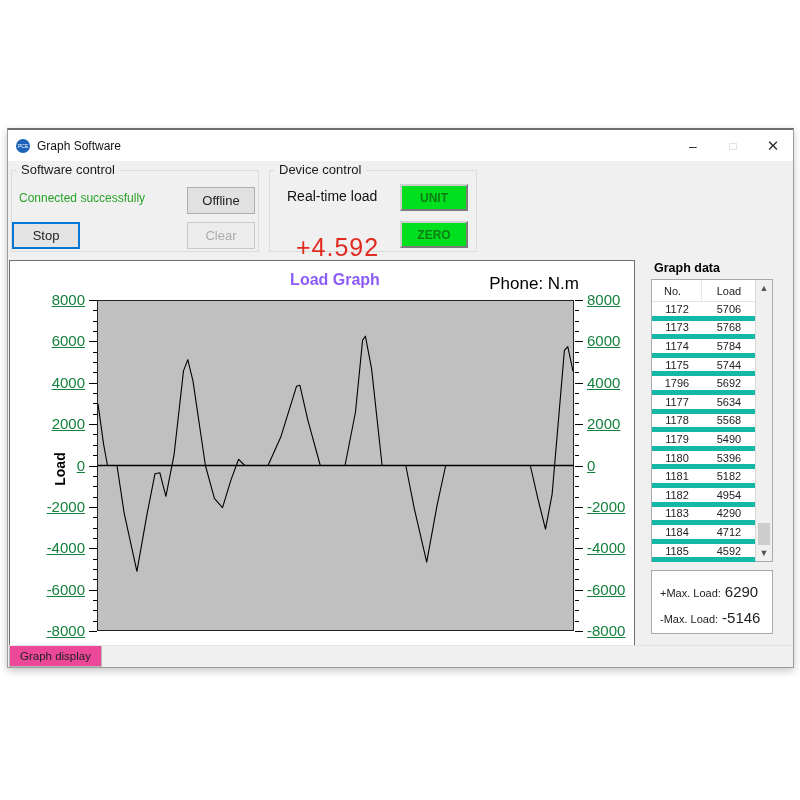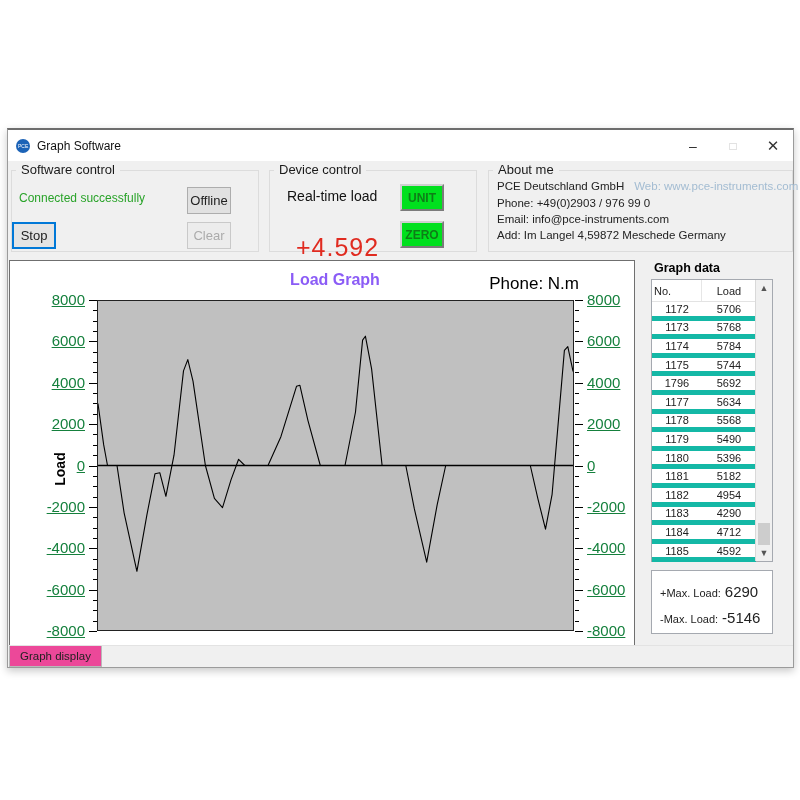--- a/index.html
+++ b/index.html
@@ -24,21 +24,21 @@
   .tb-btn.max { color:#c9c9c9; font-size:12px; }
   .tb-btn.close { font-size:15px; }
 
   
   .groupbox { position:absolute; border:1px solid #dcdcdc; }
   .grouptitle { position:absolute; top:-9px; left:4px; background:#f0f0f0; padding:0 5px;
     font-size:13px; color:#1a1a1a; }
 
   .status-text { position:absolute; left:7px; top:20px; font-size:12px; color:#29a329; }
 
-  .btn { position:absolute; width:44px; height:27px; background:#e1e1e1; border:1px solid #adadad;
+  .btn { position:absolute; width:68px; height:27px; background:#e1e1e1; border:1px solid #adadad;
     font-size:13px; color:#222; display:flex; align-items:center; justify-content:center; }
   .btn.focus { border:2px solid #0078d7; background:#e4e4e4; }
   .btn.disabled { background:#ececec; border-color:#c9c9c9; color:#ababab; }
   .btn.green { background:#00e01e; border:2px outset #cfcfcf; color:#0e7d17;
     font-size:12px; font-weight:bold; }
 
   .realtime-label { position:absolute; left:17px; top:17px; font-size:14px; color:#111; }
   .load-value { position:absolute; left:26px; top:62px; font-size:25px; color:#e02b20; letter-spacing:1px; }
 
   .about-line { position:absolute; left:8px; font-size:11.5px; color:#222; white-space:nowrap; }
@@ -59,21 +59,21 @@
   .tick-label { position:absolute; font-size:15px; color:#15803d; line-height:15px;text-decoration:underline; }
   .tick-label.left { text-align:right; width:46px; }
   .tick-label.right { text-align:left; width:50px; }
 
   
   .graphdata-title { position:absolute; left:646px; top:131px; font-size:12.5px; font-weight:bold; color:#000; }
   .data-table { position:absolute; left:643px; top:149px; width:122px; height:283px;
     background:#fff; border:1px solid #a5a9b0; }
   .thead { position:absolute; left:0; top:0; width:104px; height:22px; border-bottom:1px solid #e3e3e3;
     font-size:11px; color:#222; display:flex; align-items:center; }
-  .thead .c1 { width:50px; padding-left:2px; border-right:1px solid #e6e6e6; height:100%; display:flex; align-items:center; }
+  .thead .c1 { width:50px; padding-left:12px; border-right:1px solid #e6e6e6; height:100%; display:flex; align-items:center; }
   .thead .c2 { flex:1; text-align:center; }
   .tbody { position:absolute; left:0; top:22px; width:104px; height:261px; overflow:hidden; }
   .trow { height:18.6px; display:flex; font-size:11px; color:#222; border-bottom:5px solid #14b8a6; }
   .trow span { display:flex; align-items:center; justify-content:center; }
   .trow .c1 { width:50px; }
   .trow .c2 { flex:1; }
   .vscroll { position:absolute; right:0; top:0; width:17px; height:100%; background:#f0f0f0;
     border-left:1px solid #d9d9d9; }
   .vs-arrow { position:absolute; left:0; width:16px; height:16px; font-size:9px; color:#555;
     display:flex; align-items:center; justify-content:center; }
@@ -118,29 +118,20 @@
     </div>
 
     <div class="groupbox" style="left:261px; top:40px; width:208px; height:82px;">
       <span class="grouptitle">Device control</span>
       <div class="realtime-label">Real-time load</div>
       <div class="load-value">+4.592</div>
       <div class="btn green" style="left:130px; top:13px;">UNIT</div>
       <div class="btn green" style="left:130px; top:50px;">ZERO</div>
     </div>
 
-    <div class="groupbox" style="left:480px; top:40px; width:305px; height:82px;">
-      <span class="grouptitle">About me</span>
-      <div class="about-line" style="top:9px;">
-        <span>PCE Deutschland GmbH</span><span class="web-link">Web:  www.pce-instruments.com</span>
-      </div>
-      <div class="about-line" style="top:26px;">Phone: +49(0)2903 / 976 99 0</div>
-      <div class="about-line" style="top:42px;">Email: info@pce-instruments.com</div>
-      <div class="about-line" style="top:58px;">Add: Im Langel 4,59872 Meschede Germany</div>
-    </div>
 
     <div class="chart-panel">
       <div class="chart-title">Load Graph</div>
       <div class="unit-label">Phone:  N.m</div>
       <div class="plot" id="plot" style="background: rgb(192, 192, 192);">
         <div class="ylabel">Load</div>
         <svg id="plot-svg" width="475" height="329" viewBox="0 0 475 329">
           <line id="zero-line" x1="0" x2="475" stroke="#000" stroke-width="1.4" y1="164.5" y2="164.5"></line>
           <polyline id="load-line" fill="none" stroke="#000000" stroke-width="1.1" stroke-linejoin="round" stroke-linecap="round" points="0.0,102.8 5.7,143.9 9.5,164.5 19.0,164.5 26.1,211.8 38.9,270.3 48.9,213.8 57.0,172.7 61.8,171.7 67.9,195.3 76.0,154.2 85.5,69.9 89.8,58.6 95.0,80.2 107.4,164.5 116.4,197.4 124.5,206.7 133.0,178.9 140.6,158.3 146.8,164.5 170.0,164.5 182.9,135.7 198.5,85.3 201.9,84.3 209.9,119.3 222.3,164.5 247.0,164.5 257.5,111.0 264.6,39.1 267.4,35.2 273.6,67.9 284.1,164.5 307.8,164.5 316.3,207.7 328.7,261.1 339.2,203.6 347.7,164.5 432.3,164.5 439.8,197.4 447.5,228.2 454.1,193.3 460.8,115.1 466.4,49.4 469.8,45.6 475.0,70.1"></polyline>
         </svg>

